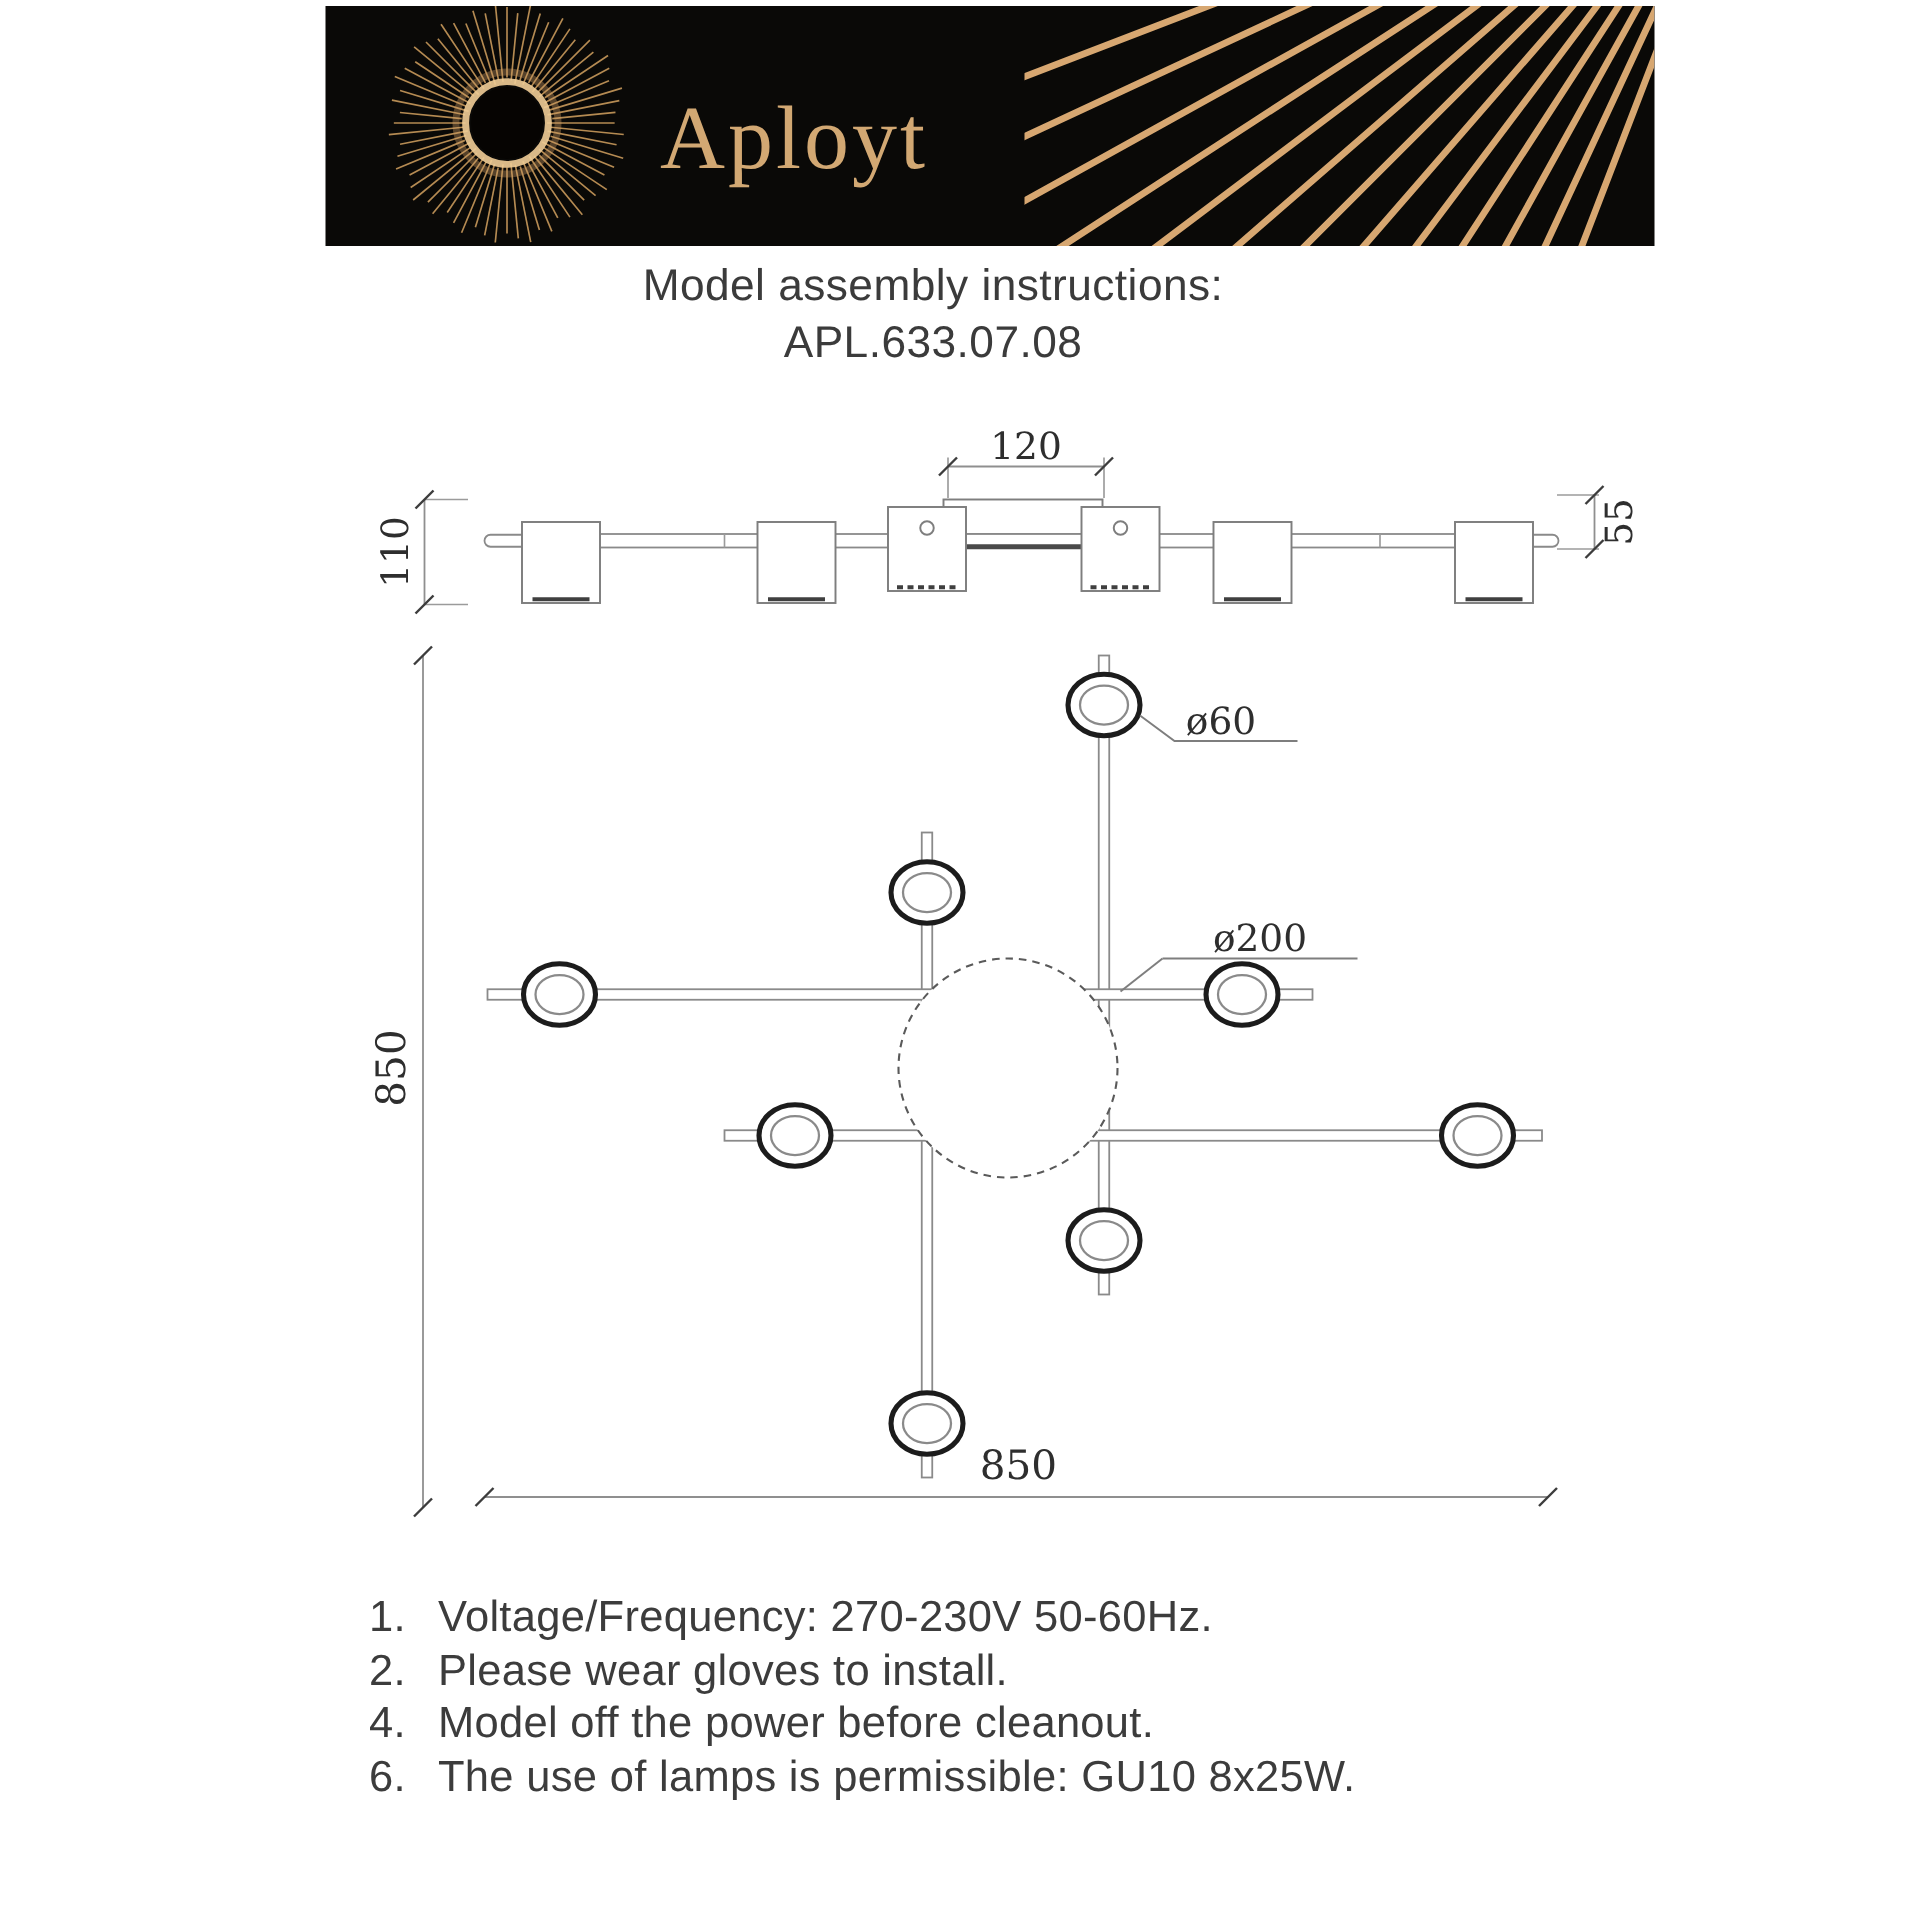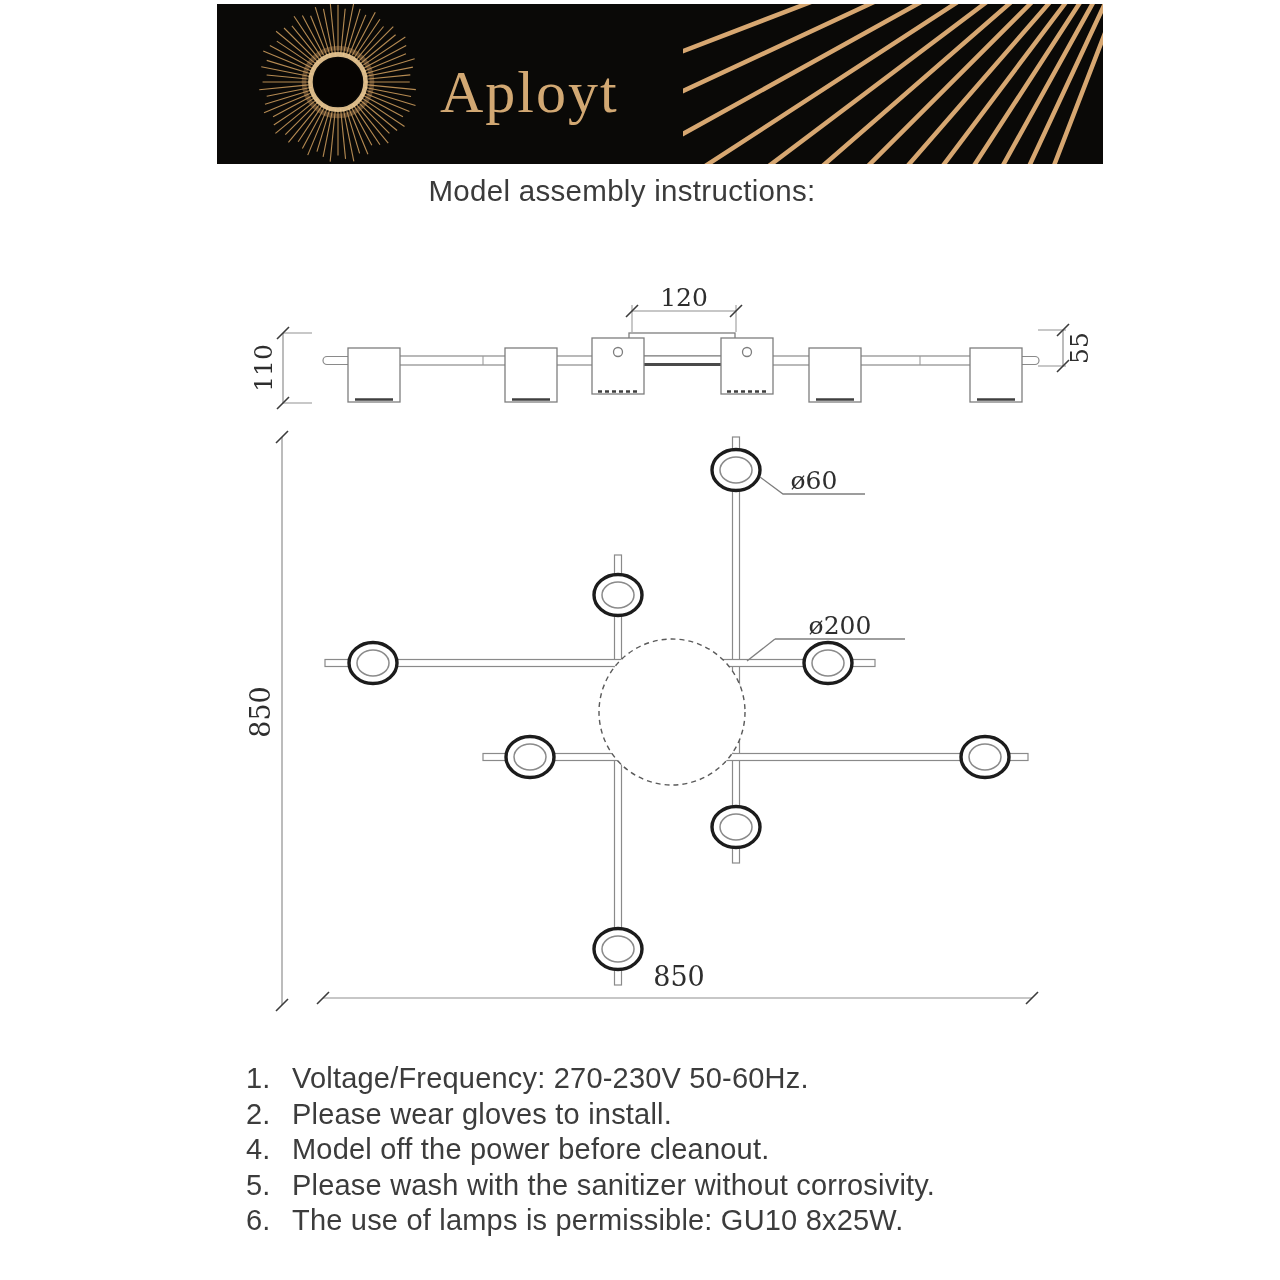--- a/index.html
+++ b/index.html
@@ -133,20 +133,21 @@
       <line x1="487" y1="-140" x2="6" y2="499"></line>
       <line x1="487" y1="-140" x2="51" y2="531"></line>
       <line x1="487" y1="-140" x2="99" y2="560"></line>
       <line x1="487" y1="-140" x2="149" y2="585"></line>
       <line x1="487" y1="-140" x2="200" y2="606"></line>
     </svg>
   </header>
 
   <div class="title-block">
     <div>Model assembly instructions:</div>
+    <div class="t2">APL.633.07.08</div>
   </div>
 
   <svg class="drawing" viewBox="0 0 900 772">
 
     <g>
 
       <rect class="ln" x="409" y="55" width="106" height="23"></rect>
 
       <rect class="rod" x="130" y="78" width="663" height="9"></rect>
       <rect class="rod" x="103" y="78.5" width="29" height="8" rx="4"></rect>
@@ -283,20 +284,17 @@
     <div class="row">
       <span class="num">1.</span><span>Voltage/Frequency: 270-230V 50-60Hz.</span>
     </div>
     <div class="row">
       <span class="num">2.</span><span>Please wear gloves to install.</span>
     </div>
     <div class="row">
       <span class="num">4.</span><span>Model off the power before cleanout.</span>
     </div>
     <div class="row">
-      <span class="num">5.</span><span>Please wash with the sanitizer without corrosivity.</span>
-    </div>
-    <div class="row">
       <span class="num">6.</span><span>The use of lamps is permissible: GU10 8x25W.</span>
     </div>
   </div>
 
 </div>
 
 </body></html>

